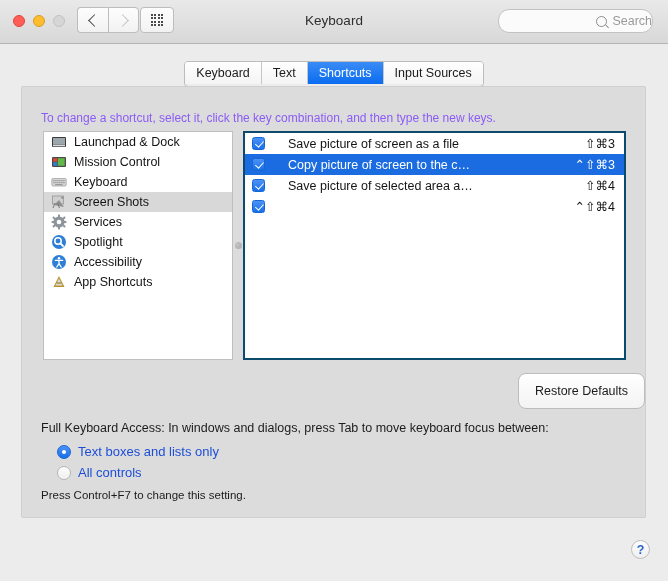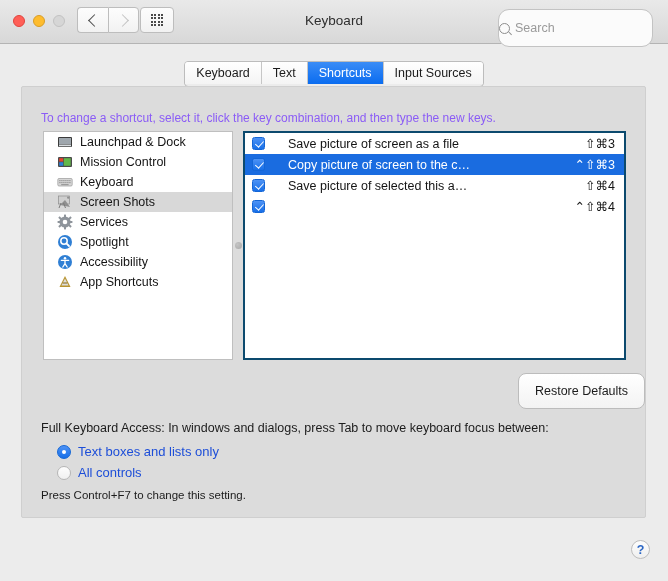--- a/index.html
+++ b/index.html
@@ -93,28 +93,28 @@
     left: 0; top: 13px;
     width: 668px;
     text-align: center;
     font-size: 13.5px;
     color: #2e2e2e;
   }
 
   .searchbox {
     position: absolute;
     right: 15px; top: 9px;
-    width: 155px; height: 38px;
+    width: 155px; height: 24px;
     background: #fbfbfb;
     border: 1px solid #c3c3c3;
     border-radius: 11px;
     box-sizing: border-box;
     display: flex;
     align-items: center;
-    justify-content: flex-start;
+    justify-content: flex-end;
   }
   .searchinner { display: flex; align-items: center; gap: 5px; }
   .magnifier {
     position: relative;
     width: 9px; height: 9px;
     border: 1.4px solid #8d8d8d;
     border-radius: 50%;
   }
   .magnifier::after {
     content: "";
@@ -184,21 +184,21 @@
     width: 190px; height: 229px;
     background: #ffffff;
     border: 1px solid #bfbfbf;
     box-sizing: border-box;
     overflow: hidden;
   }
   .side-row {
     height: 20px;
     display: flex;
     align-items: center;
-    padding-left: 13px;
+    padding-left: 7px;
     gap: 7px;
     box-sizing: border-box;
   }
   .side-row.sel { background: #d8d8d8; }
   .side-label { font-size: 12.5px; color: #141414; }
 
   .sideicon { width: 16px; height: 16px; position: relative; flex: 0 0 16px; }
 
   .divider {
     position: absolute;
@@ -535,21 +535,21 @@
     </div>
 
     <div class="sc-row sel">
       <span class="cbox"></span>
       <span class="sc-name">Copy picture of screen to the c…</span>
       <span class="sc-keys">⌃⇧⌘3</span>
     </div>
 
     <div class="sc-row">
       <span class="cbox"></span>
-      <span class="sc-name">Save picture of selected this a…</span>
+      <span class="sc-name">Save picture of selected area a…</span>
       <span class="sc-keys">⇧⌘4</span>
     </div>
 
     <div class="sc-row">
       <span class="cbox"></span>
       <span class="sc-keys">⌃⇧⌘4</span>
     </div>
   </div>
 
   <div class="restore">Restore Defaults</div>

